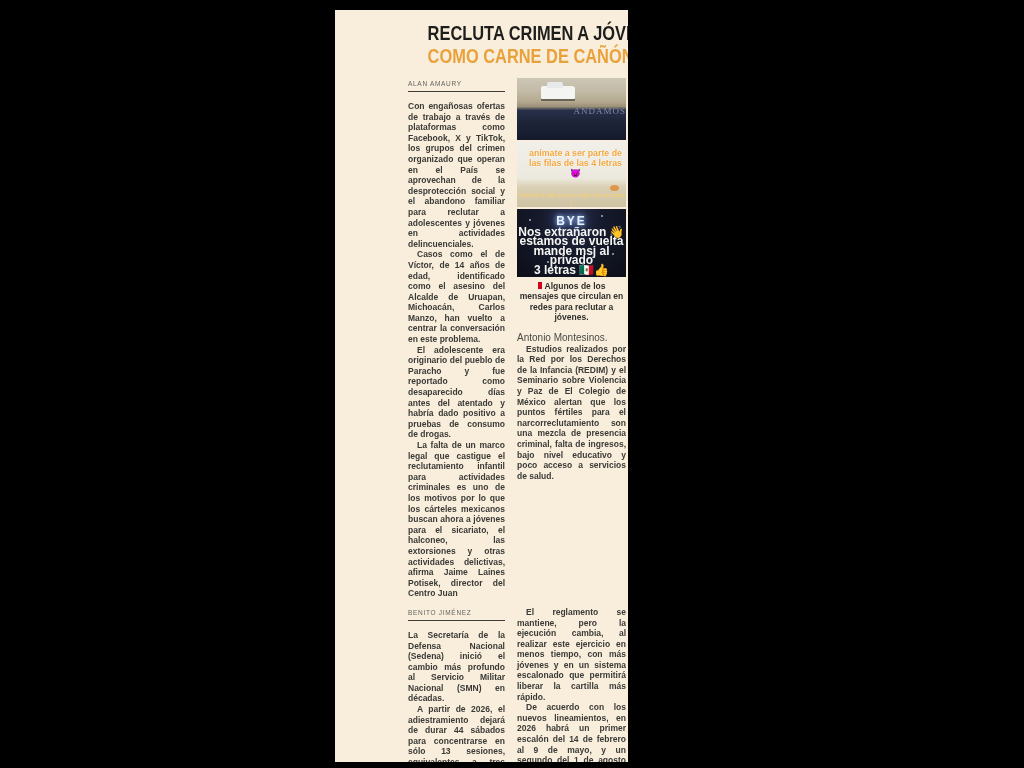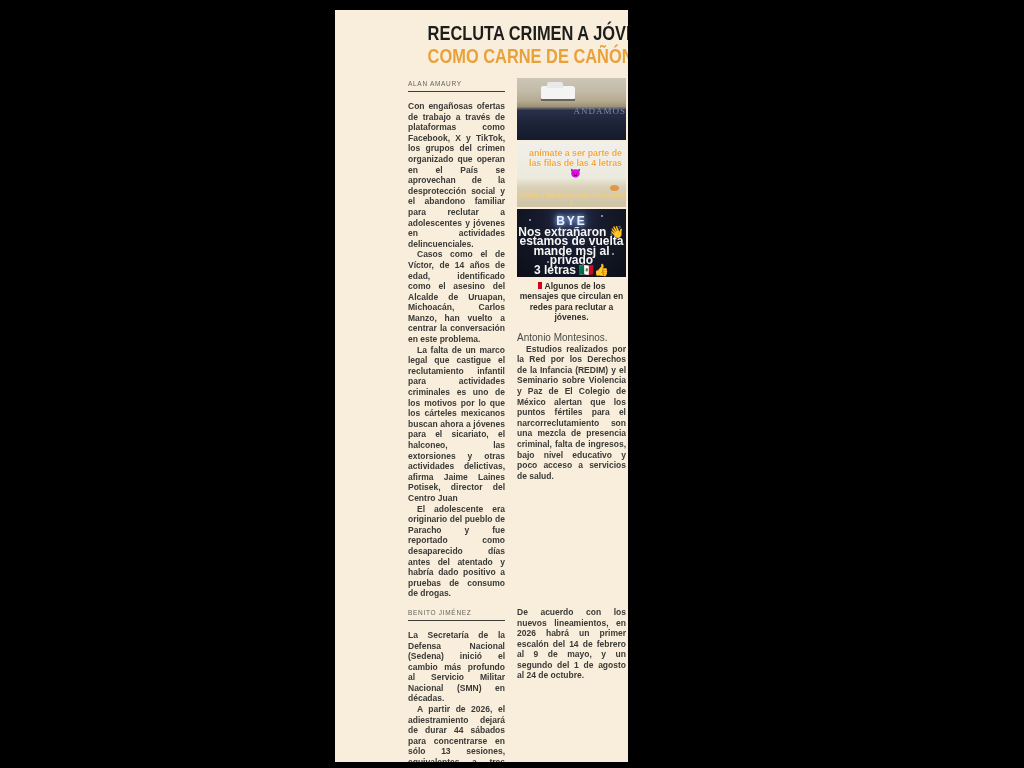--- a/index.html
+++ b/index.html
@@ -84,22 +84,22 @@
     <div class="hl">
       <span class="line line1">RECLUTA CRIMEN A JÓVENES</span>
       <span class="line line2">COMO CARNE DE CAÑÓN</span>
     </div>
 
     <div class="cols">
       <div class="col-l body">
         <div class="byline">ALAN AMAURY</div>
         <p>Con engañosas ofertas de trabajo a través de plataformas como Facebook, X y TikTok, los grupos del crimen organizado que operan en el País se aprovechan de la desprotección social y el abandono familiar para reclutar a adolescentes y jóvenes en actividades delincuenciales.</p>
         <p>Casos como el de Víctor, de 14 años de edad, identificado como el asesino del Alcalde de Uruapan, Michoacán, Carlos Manzo, han vuelto a centrar la conversación en este problema.</p>
+        <p>El adolescente era originario del pueblo de Paracho y fue reportado como desaparecido días antes del atentado y habría dado positivo a pruebas de consumo de drogas.</p>
         <p>La falta de un marco legal que castigue el reclutamiento infantil para actividades criminales es uno de los motivos por lo que los cárteles mexicanos buscan ahora a jóvenes para el sicariato, el halconeo, las extorsiones y otras actividades delictivas, afirma Jaime Laines Potisek, director del Centro Juan</p>
-        <p>El adolescente era originario del pueblo de Paracho y fue reportado como desaparecido días antes del atentado y habría dado positivo a pruebas de consumo de drogas.</p>
       </div>
 
       <div class="col-r">
         <div class="photo ph1">
           <div class="truck"></div>
           <div class="txtwrap">
             <div class="t1">ANDAMOS</div>
             <div class="t2">RECLUTANDO PARA 🔫</div>
             <div class="t3">(Pidan info )</div>
           </div>
@@ -139,19 +139,20 @@
   <div class="a2">
 
     <div class="cols">
       <div class="col-l body">
         <div class="byline">BENITO JIMÉNEZ</div>
         <p>La Secretaría de la Defensa Nacional (Sedena) inició el cambio más profundo al Servicio Militar Nacional (SMN) en décadas.</p>
         <p>A partir de 2026, el adiestramiento dejará de durar 44 sábados para concentrarse en sólo 13 sesiones, equivalentes a tres meses, pero los sorteos arrojarán casi puras bolas blancas para obligar a la mayoría de los jóvenes a marchar.</p>
 
       </div>
       <div class="col-r body">
+        <p class="ind">El reglamento se mantiene, pero la ejecución cambia, al realizar este ejercicio en menos tiempo, con más jóvenes y en un sistema escalonado que permitirá liberar la cartilla más rápido.</p>
         <p>De acuerdo con los nuevos lineamientos, en 2026 habrá un primer escalón del 14 de febrero al 9 de mayo, y un segundo del 1 de agosto al 24 de octubre.</p>
 
       </div>
     </div>
   </div>
 
 </div>
 
 </body></html>

